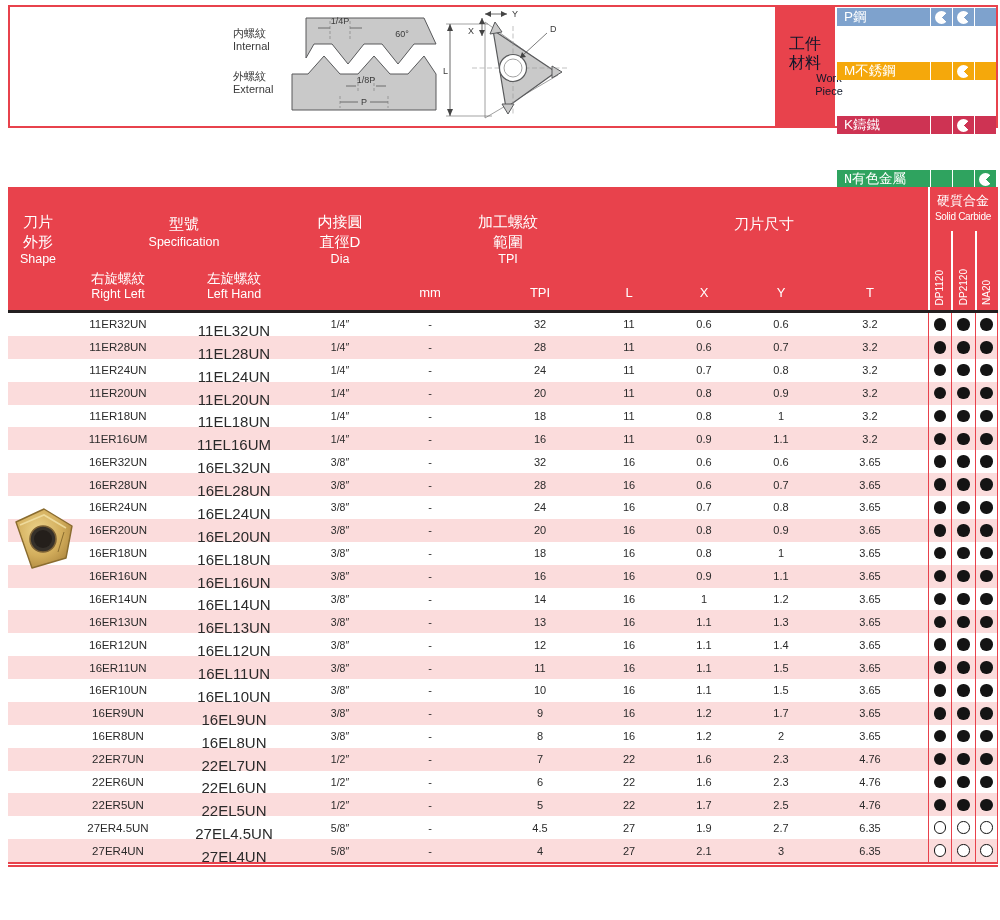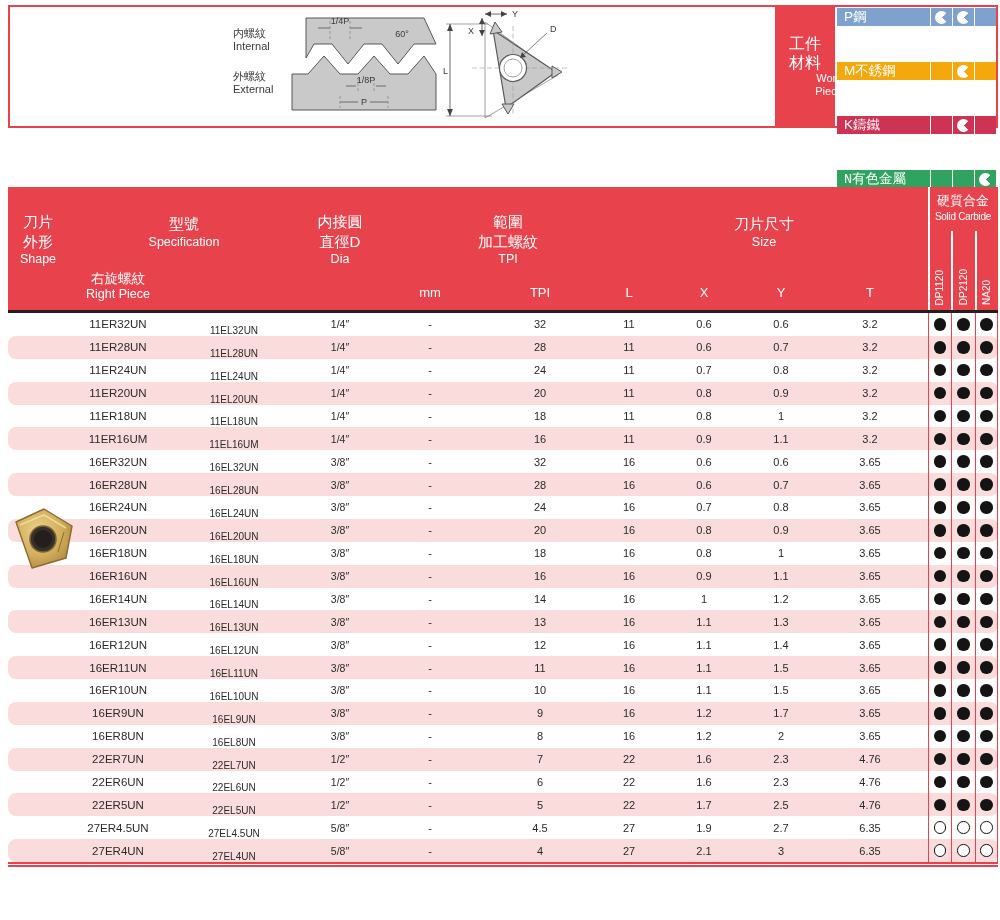--- a/index.html
+++ b/index.html
@@ -10,21 +10,21 @@
   .topbox{position:absolute;left:8px;top:5px;width:986px;height:119px;
           border:2px solid #e8424c;background:#fff;}
   .diaglabel{position:absolute;font-size:11px;color:#3a3a3a;line-height:1.18;}
   .lab-int{left:223px;top:20px;}
   .lab-ext{left:223px;top:63px;}
   .thread-svg{position:absolute;left:268px;top:3px;}
   .insert-svg{position:absolute;left:430px;top:1px;}
 
   
   .legend{position:absolute;right:0;top:0;height:100%;width:221px;display:flex;}
-  .legend-title{width:60px;margin-right:2px;background:#e8424c;color:#ffffff;
+  .legend-title{width:60px;margin-right:2px;background:#e8424c;color:#0f172a;
                 display:flex;flex-direction:column;align-items:center;justify-content:center;
                 line-height:1.18;}
   .legend-title .zh{font-size:16px;}
   .legend-title .en{font-size:11px;margin-left:48px;}
   .legend-rows{flex:1;display:flex;flex-direction:column;justify-content:space-between;padding:1px 0;gap:36px;}
   .lrow{height:21px;display:flex;align-items:center;color:#fff;font-size:13.5px;}
   .llab{flex:1;padding-left:7px;white-space:nowrap;}
   .lcell{width:22px;height:100%;border-left:1.5px solid #fff;display:flex;
          align-items:center;justify-content:center;box-sizing:border-box;}
   .pac{width:13px;height:13px;border-radius:50%;
@@ -62,25 +62,25 @@
   .wl2{left:943px;top:44px;bottom:0;}
   .wl3{left:967px;top:44px;bottom:0;}
   .gradecol{position:absolute;top:30px;bottom:5px;display:flex;align-items:flex-end;justify-content:center;}
   .gc1{left:920px;width:23px;}
   .gc2{left:943px;width:24px;}
   .gc3{left:967px;width:23px;}
   .gradecol span{writing-mode:vertical-rl;transform:rotate(180deg);font-size:10px;color:#fff;}
 
   .tbody{position:absolute;left:0;top:126px;width:990px;}
   .trow{display:flex;height:22.875px;align-items:center;font-size:11px;color:#2a2a2a;background:#fff;}
-  .trow.alt{background:#fbdcdc;border-radius:8px;}
+  .trow.alt{background:#fbdcdc;}
   .cell{text-align:center;white-space:nowrap;}
   .c-shape{width:60px;}
   .c-rh{width:100px;font-size:11.5px;}
-  .c-lh{width:132px;font-size:10px;margin-top:12px;}
+  .c-lh{width:132px;font-size:15px;margin-top:12px;}
   .c-dia{width:80px;font-size:10.5px;}
   .c-mm{width:100px;}
   .c-tpi{width:120px;}
   .c-l{width:58px;}
   .c-x{width:92px;}
   .c-y{width:62px;}
   .c-t{width:116px;}
   .gcell{height:100%;display:flex;align-items:center;justify-content:center;box-sizing:border-box;
          border-left:1.2px solid #e8424c;}
   .c-g1{width:23px;}
@@ -240,36 +240,39 @@
     <div class="hgroup h-dia">
       <div class="zh">内接圓</div>
       <div class="zh">直徑D</div>
       <div class="en">Dia</div>
     </div>
     <div class="hgroup h-spec">
       <div class="zh">型號</div>
       <div class="en">Specification</div>
     </div>
     <div class="hgroup h-range">
+      <div class="zh">加工螺紋</div>
       <div class="zh">範圍</div>
-      <div class="zh">加工螺紋</div>
       <div class="en">TPI</div>
     </div>
     <div class="hgroup h-size">
       <div class="zh">刀片尺寸</div>
-      <div class="en">Size</div>
     </div>
     <div class="hgroup h-carbide">
       <div class="zh">硬質合金</div>
       <div class="en">Solid Carbide</div>
     </div>
 
     <div class="hsub h-rh">
       <div class="zh">右旋螺紋</div>
-      <div class="en">Right Piece</div>
+      <div class="en">Right Left</div>
+    </div>
+    <div class="hsub h-lh">
+      <div class="zh">左旋螺紋</div>
+      <div class="en">Left Hand</div>
     </div>
     <div class="hsub one h-mm">mm</div>
     <div class="hsub one h-tpi">TPI</div>
     <div class="hsub one h-l">L</div>
     <div class="hsub one h-x">X</div>
     <div class="hsub one h-y">Y</div>
     <div class="hsub one h-t">T</div>
 
     <div class="wline wl1"></div>
     <div class="wline wl2"></div>

